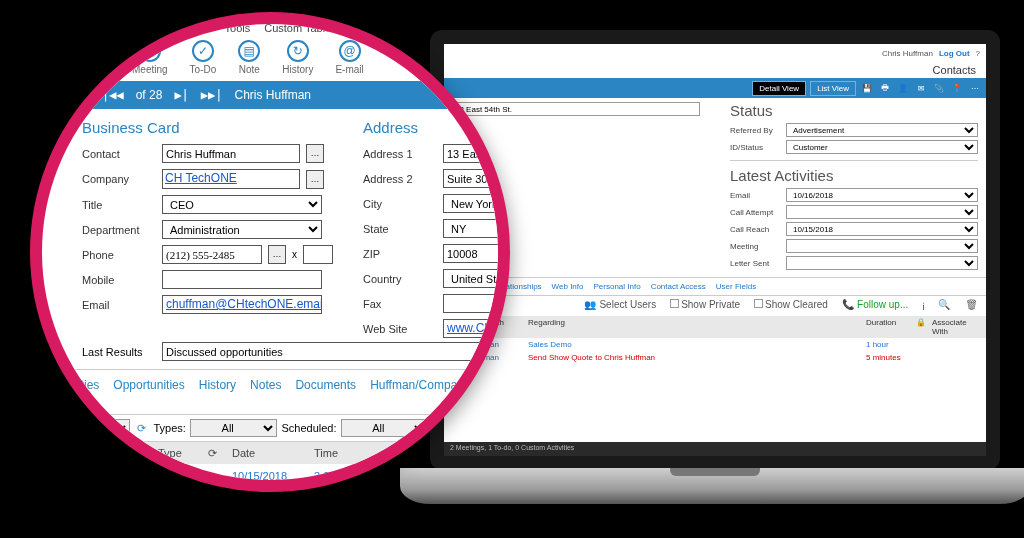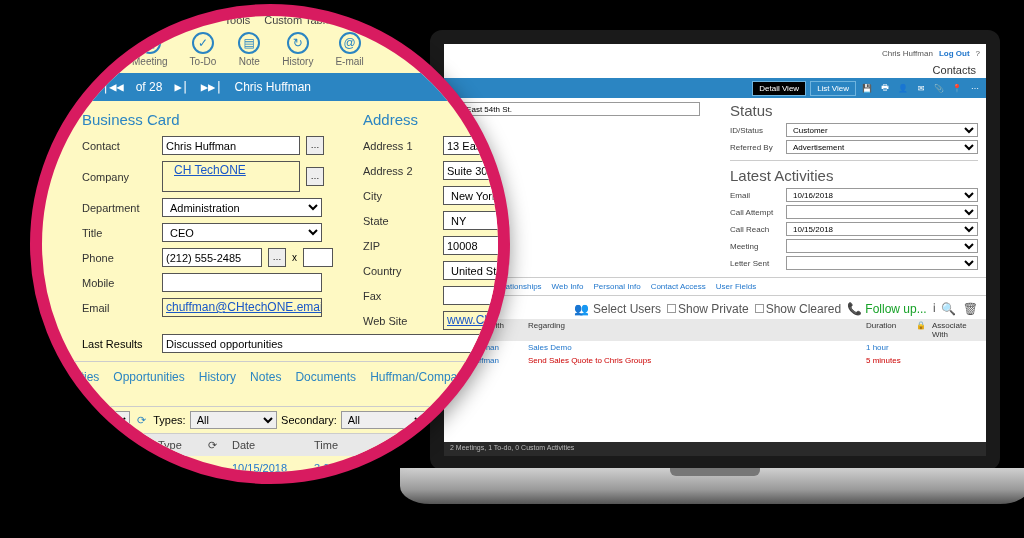--- a/index.html
+++ b/index.html
@@ -39,41 +39,41 @@
   .laptop .section-title { color: #555; font-size: 15px; margin-bottom: 4px; }
   .laptop .row { display: flex; align-items: center; margin-bottom: 3px; gap: 4px; }
   .laptop .row label { width: 52px; font-size: 8px; color: #444; }
   .laptop .row input, .laptop .row select {
     flex: 1; height: 14px; font-size: 8px; border: 1px solid #999; padding: 0 2px; background:#fff;
   }
   .laptop hr { border: none; border-top: 1px solid #ccc; margin: 6px 0; }
 
   .laptop .tabs { display: flex; gap: 10px; font-size: 8px; color: #2277cc; padding: 4px 8px; border-top:1px solid #ccc;border-bottom:1px solid #ccc;}
   .laptop .tab { cursor: pointer; }
-  .laptop .toolbar2 { display:flex; justify-content:flex-end; gap:6px; font-size:12px; padding:3px 8px; align-items:flex-end; color:#555;}
+  .laptop .toolbar2 { display:flex; justify-content:flex-end; gap:14px; font-size:10px; padding:3px 8px; align-items:flex-start; color:#555;}
   .laptop .toolbar2 .cb{width:9px;height:9px;border:1px solid #999;display:inline-block;margin-right:2px;}
   .laptop .grid-head { display:grid; grid-template-columns: 80px 1fr 50px 16px 50px; background:#e8e8e8; font-size:8px; padding:2px 4px;}
   .laptop .grid-row { display:grid; grid-template-columns: 80px 1fr 50px 16px 50px; font-size:8px; padding:2px 4px; color:#2277cc;}
   .laptop .footer { position:absolute; bottom:0; left:0; right:0; height:14px; background:#2a2a2a; color:#bbb; font-size:7px; padding:2px 6px;}
 
   .laptop-base {
     position:absolute; left:400px; top:468px; width:630px; height:36px;
     background: linear-gradient(#d0d0d0,#9a9a9a 60%,#555);
     border-radius: 0 0 30px 30px / 0 0 18px 18px;
   }
   .laptop-base .notch{position:absolute;top:0;left:50%;transform:translateX(-50%);width:90px;height:8px;background:#777;border-radius:0 0 6px 6px;}
 
   
   .lens {
     position: absolute;
-    left: 30px; top: 4px;
+    left: 30px; top: 12px;
     width: 480px; height: 480px;
     border-radius: 50%;
     border: 12px solid #d81b60;
-    background: #fef9c3;
+    background: #ffffff;
     overflow: hidden;
     box-shadow: 0 6px 20px rgba(0,0,0,.4);
     font-size: 12px;
   }
   .lens .inner { position:absolute; left:-40px; top:-8px; width:560px; }
   .lens .menubar { font-size:11px; color:#444; padding:6px 40px 2px 170px; display:flex; gap:14px;}
   .lens .iconbar { padding:4px 40px 6px 130px; display:flex; gap:22px; }
   .lens .iconbar .it { display:flex; flex-direction:column; align-items:center; font-size:10px; color:#666; gap:2px;}
   .lens .iconbar .circ{width:22px;height:22px;border:2px solid #2b85c2;border-radius:50%;display:flex;align-items:center;justify-content:center;color:#2b85c2;font-size:12px;}
   .lens .navbar { height:28px; background:#2b85c2; color:#fff; display:flex; align-items:center; padding:0 16px 0 100px; gap:12px; font-size:12px;}
@@ -87,21 +87,21 @@
   .lens .frow input, .lens .frow select { height:19px; border:1px solid #555; font-size:11px; padding:0 3px; background:#fff;}
   .lens .frow .main-input{width:138px;}
   .lens .frow .dots{width:18px;height:19px;border:1px solid #555;font-size:9px;text-align:center;line-height:17px;cursor:pointer;background:#eee;}
   .lens .frow a{color:#1a57c7;text-decoration:underline;}
   .lens .last-results{padding:4px 30px 8px 80px;display:flex;align-items:center;gap:6px;}
   .lens .last-results label{width:74px;font-size:11px;}
   .lens .last-results input{flex:1;height:19px;border:1px solid #555;font-size:11px;padding:0 3px;}
   .lens .tabs2 { padding:8px 20px 8px 50px; display:flex; gap:14px; font-size:12px; color:#2b85c2; border-top:1px solid #ccc;}
   .lens .tab2 { cursor:pointer; }
   .lens .filterbar{padding:4px 20px 4px 50px;display:flex;gap:4px;font-size:11px;align-items:center;border-top:1px solid #ccc;border-bottom:1px solid #ccc;}
-  .lens .filterbar select, .lens .filterbar input{height:18px;font-size:11px;border:1px solid #999;padding:0 2px;}
+  .lens .filterbar select, .lens .filterbar input{height:18px;font-size:11px;border:1px solid #999;padding:0 2px;text-align:center;}
   .lens .grid{padding:0 20px 0 50px;}
   .lens .ghead{display:grid;grid-template-columns:50px 28px 24px 50px 24px 82px 70px 70px;background:#e8e8e8;font-size:11px;color:#444;height:22px;align-items:center;padding:0 4px;}
   .lens .grow{display:grid;grid-template-columns:50px 28px 24px 50px 24px 82px 70px 70px;font-size:11px;height:24px;align-items:center;padding:0 4px;border-bottom:1px solid #eee;}
   .lens .grow .date{color:#2277cc;}
   .lens .cb{width:12px;height:12px;border:1px solid #999;display:inline-block;}
   .lens .phone-ico{color:#17a228;}
   .lens .delete{color:#2277cc;cursor:pointer;}
 </style>
 </head>
 <body>
@@ -127,26 +127,26 @@
 
   <div class="content">
     <div class="col">
       <div class="row">
           <input value="13 East 54th St." style="">
         </div>
     </div>
     <div class="col">
       <div class="section-title">Status</div>
       <div class="row">
+          <label>Referred By</label>
+          <select><option>Advertisement</option></select>
+        </div>
+      <div class="row">
           <label>ID/Status</label>
           <select><option>Customer</option></select>
-        </div>
-      <div class="row">
-          <label>Referred By</label>
-          <select><option>Advertisement</option></select>
         </div>
       <hr>
       <div class="section-title">Latest Activities</div>
       <div class="row">
           <label>Email</label>
           <select><option>10/16/2018</option></select>
         </div>
       <div class="row">
           <label>Call Attempt</label>
           <select><option></option></select>
@@ -192,21 +192,21 @@
   </div>
   <div class="grid-row">
     <span>Chris Huffman</span>
     <span>Sales Demo</span>
     <span>1 hour</span>
       <span></span>
       <span></span>
   </div>
   <div class="grid-row">
     <span>Chris Huffman</span>
-    <span style="color:#c00">Send Sales Quote to Chris Groups</span>
+    <span style="color:#c00">Send Show Quote to Chris Huffman</span>
     <span style="color:#c00">5 minutes</span>
       <span></span>
       <span></span>
   </div>
 
   <div class="footer">2 Meetings, 1 To-do, 0 Custom Activities</div>
 </div>
 <div class="laptop-base">
     <div class="notch"></div>
   </div>
@@ -251,34 +251,34 @@
     <div class="form-area">
       <div class="form-col">
         <div class="form-title">Business Card</div>
         <div class="frow">
             <label>Contact</label>
             <input class="main-input" value="Chris Huffman" style="">
             <span class="dots">…</span>
           </div>
         <div class="frow">
             <label>Company</label>
-            <div class="main-input" style="border:1px solid #555;height:31px;padding:1px 11px;"><a>CH TechONE</a></div>
+            <div class="main-input" style="border:1px solid #555;height:20px;padding:1px 2px;"><a>CH TechONE</a></div>
             <span class="dots">…</span>
+          </div>
+        <div class="frow">
+            <label>Title</label>
+            <select class="main-input" style="width:160px"><option>CEO</option></select>
           </div>
         <div class="frow">
             <label>Department</label>
             <select class="main-input" style="width:160px"><option>Administration</option></select>
           </div>
         <div class="frow">
-            <label>Title</label>
-            <select class="main-input" style="width:160px"><option>CEO</option></select>
-          </div>
-        <div class="frow">
             <label>Phone</label>
-            <input style="width: 100px;" value="(212) 555-2485">
+            <input style="width: 100px; font-family: Liberation Serif, serif;" value="(212) 555-2485">
             <span class="dots">…</span>
             <span style="font-size:10px">x</span>
             <input style="width: 30px;">
           </div>
         <div class="frow">
             <label>Mobile</label>
             <input class="main-input" style="width: 160px;" value="">
           </div>
         <div class="frow">
             <label>Email</label>
@@ -337,21 +337,21 @@
       <span class="tab2">Documents</span>
       <span class="tab2">Huffman/Companies</span>
       <span class="tab2">Secondary Contacts</span>
     </div>
 
     <div class="filterbar">
       <select style="width:80px"><option>Past</option></select>
       <span style="color:#2b85c2;width:16px;text-align:center;">⟳</span>
       <span>Types:</span>
       <select style="width:90px"><option>All</option></select>
-      <span>Secondary:</span>
+      <span>Scheduled:</span>
       <select style="width:90px"><option>All</option></select>
       <span>Keyword:</span>
       <input style="width: 60px;">
     </div>
 
     <div class="grid">
       <div class="ghead">
         <span></span>
           <span></span>
         <span>📅</span>

